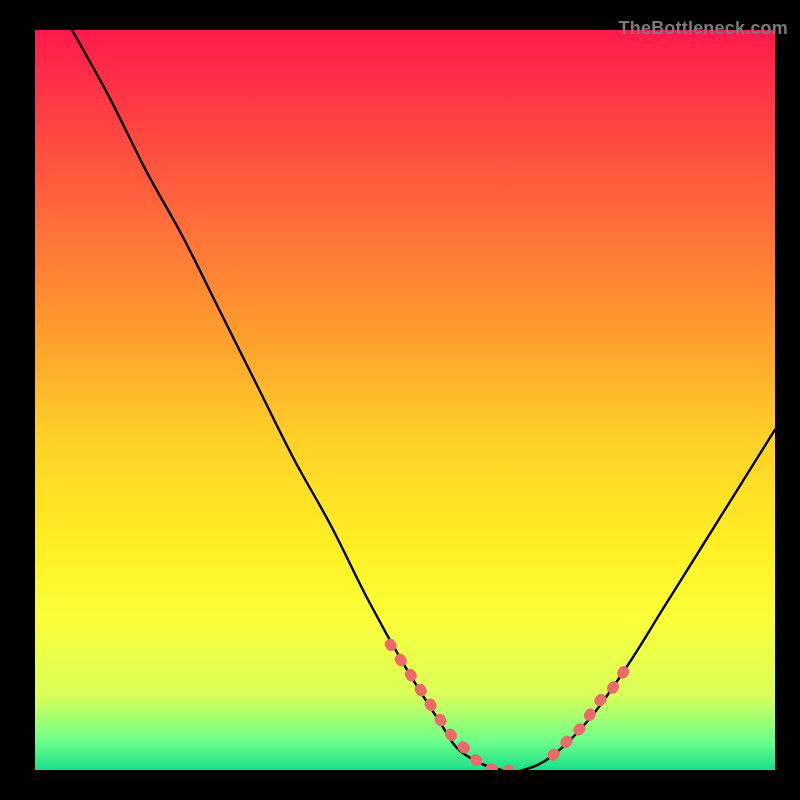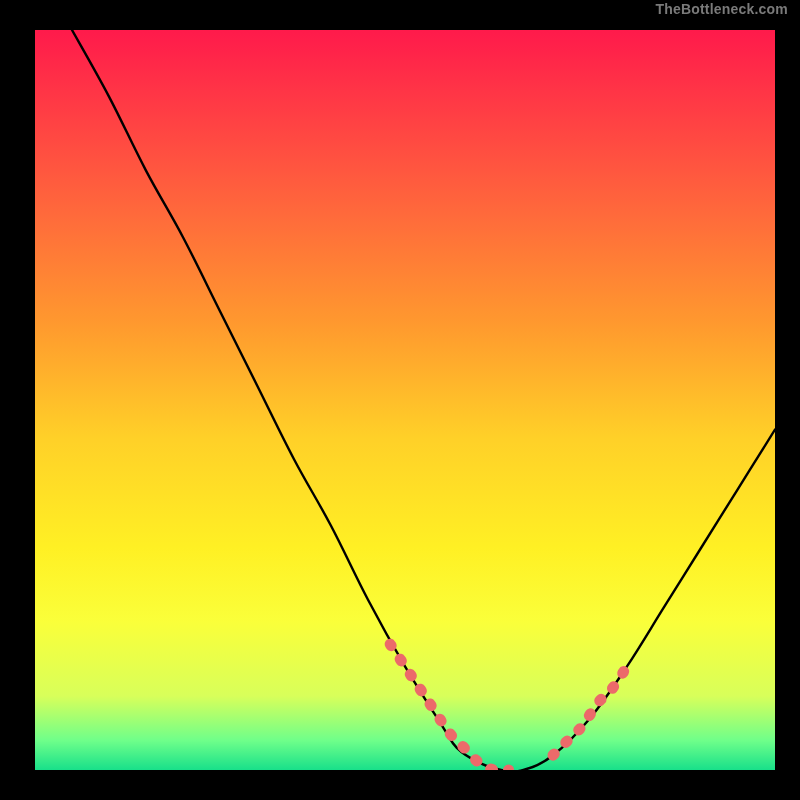--- a/index.html
+++ b/index.html
@@ -14,24 +14,24 @@
   .frame {
     position: absolute;
     left: 0;
     top: 0;
     width: 800px;
     height: 800px;
     background: #000;
   }
   .watermark {
     position: absolute;
-    top: 1px;
+    top: 18px;
     right: 12px;
     color: #7a7a7a;
-    font-size: 14px;
+    font-size: 18px;
     font-weight: 600;
     letter-spacing: 0.2px;
     z-index: 5;
   }
   .plot {
     position: absolute;
     left: 35px;
     top: 30px;
     width: 740px;
     height: 740px;

